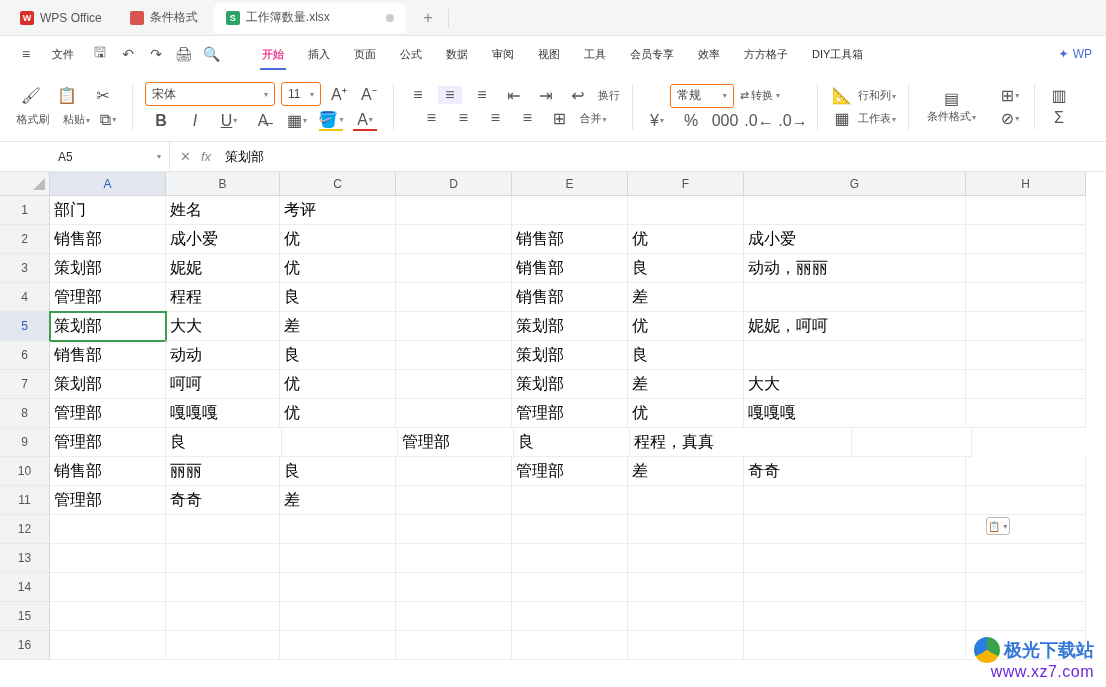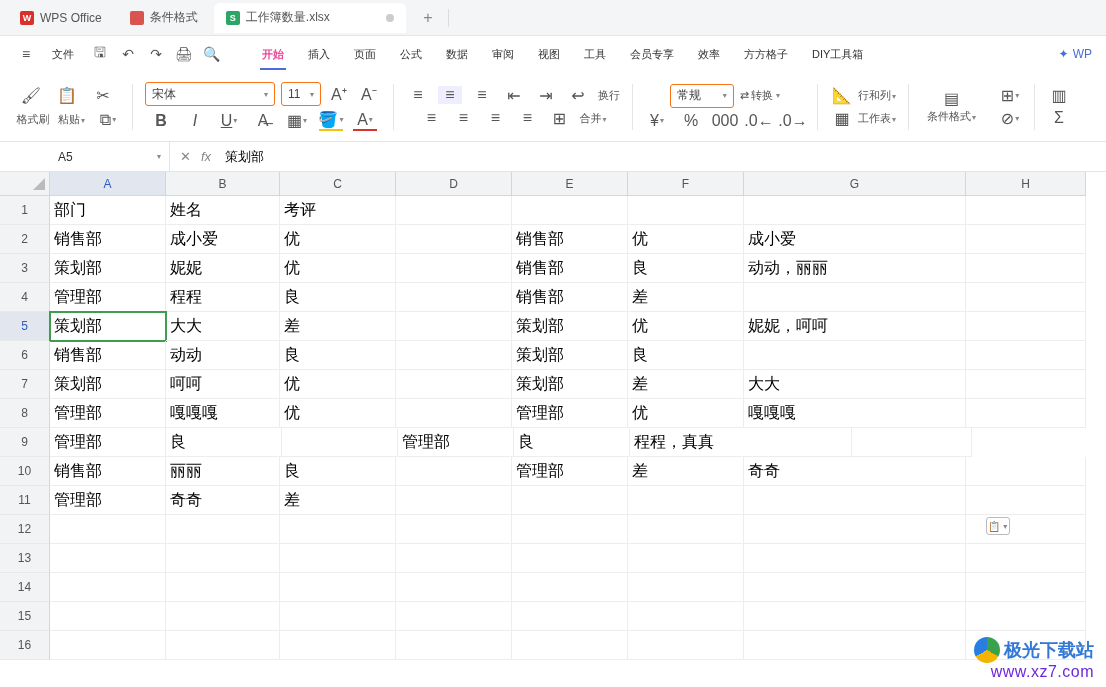--- a/index.html
+++ b/index.html
@@ -135,21 +135,21 @@
       </div>
       <div class="ribbon-btn">
         <span class="ico">📋</span>
       </div>
       <div class="ribbon-btn">
         <span class="ico">✂</span>
       </div>
     </div>
     <div class="ribbon-row">
       <span class="lbl" style="font-size:11px;color:#555;width:38px;text-align:center">格式刷</span>
-      <span class="lbl" style="font-size:11px;color:#555;width:32px;text-align:left"><span>粘贴</span><span class="dd">▾</span></span>
+      <span class="lbl" style="font-size:11px;color:#555;width:32px;text-align:right"><span>粘贴</span><span class="dd">▾</span></span>
       <span class="small-ico">⧉<span class="dd">▾</span></span>
     </div>
   </div>
   <div class="ribbon-sep"></div>
 
   <div class="ribbon-group">
     <div class="ribbon-row">
       <div class="font-select font-name">
           <span>宋体</span>
           <span class="dd">▾</span>

